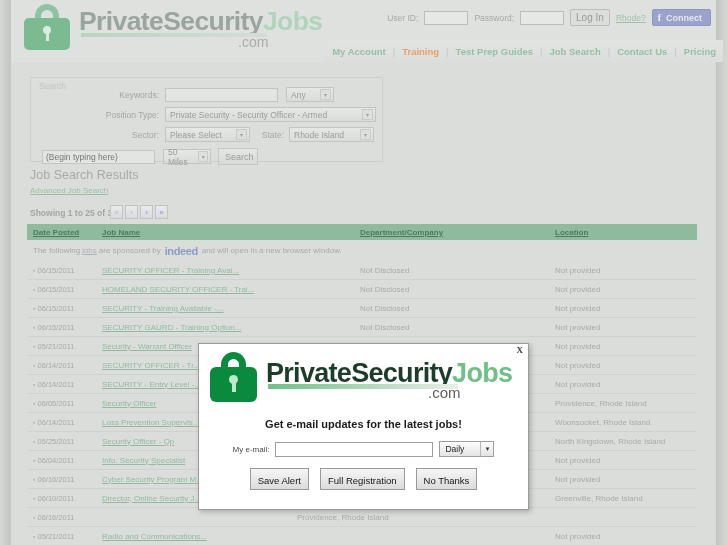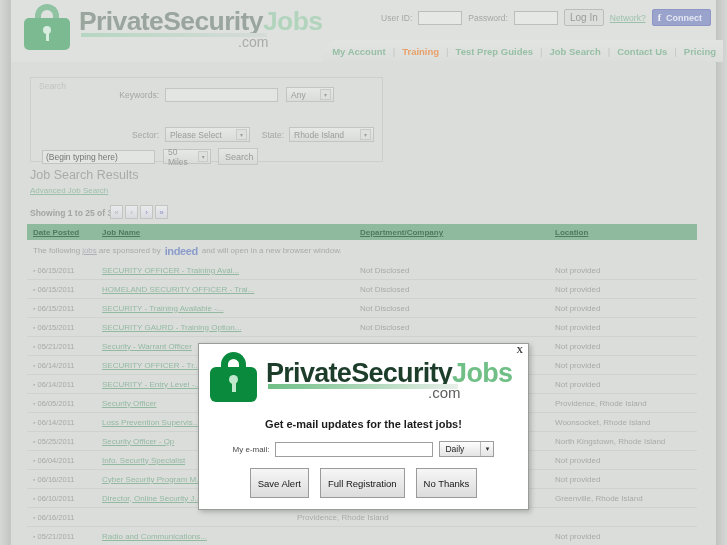--- a/index.html
+++ b/index.html
@@ -319,21 +319,21 @@
   .m-select .caret {
     width: 13px; height: 14px; border-left: 1px solid #b8b8b8;
     display: flex; align-items: center; justify-content: center;
     font-size: 7px; color: #333;
   }
   .modal-btns {
     position: absolute; left: 0; top: 124px; width: 100%;
     display: flex; justify-content: center; gap: 11px;
   }
   .mbtn {
-    height: 30px; padding: 6px 7px;
+    height: 22px; padding: 6px 7px;
     border: 1px solid #9a9a9a;
     background: linear-gradient(to bottom, #f6f6f6, #dcdcdc);
     font-size: 9.5px; color: #161616; cursor: pointer;
   }
   .modal-foot {
     position: absolute; left: 0; bottom: 4px; width: 100%;
     text-align: center; font-size: 8px; color: #a9aba9;
   }
 </style>
 </head>
@@ -361,21 +361,21 @@
         <div class="logo-dotcom">.com</div>
       </div>
     </div>
 
     <div class="login-strip">
       <label>User ID:</label>
       <input type="text" value="" style="">
       <label>Password:</label>
       <input type="password" value="" style="">
       <button class="btn-login">Log In</button>
-      <span class="link-forgot">Network?</span>
+      <span class="link-forgot">Rhode?</span>
       <div class="fb-connect">
         <span class="fb-f">f</span>
         <span>Connect</span>
       </div>
     </div>
 
     <div class="nav">
       <div class="nav-pad"></div>
       <span class="nav-item">My Account</span>
       <span class="nav-sep">|</span>
@@ -396,20 +396,27 @@
 
     <div class="frow" style="left:22px; top:9px; width:325px;">
       <div class="flabel" style="width:106px;">Keywords:</div>
       <input class="finput" style="width: 113px; margin-left: 6px;" value="">
       <div class="fselect" style="width:48px; margin-left:8px;">
         <span>Any</span>
         <span class="caret">▾</span>
       </div>
     </div>
 
+    <div class="frow" style="left:22px; top:29px; width:325px;">
+      <div class="flabel" style="width:106px;">Position Type:</div>
+      <div class="fselect" style="width:211px; margin-left:6px;">
+        <span>Private Security - Security Officer - Armed</span>
+        <span class="caret">▾</span>
+      </div>
+    </div>
 
     <div class="frow" style="left:22px; top:49px; width:325px;">
       <div class="flabel" style="width:106px;">Sector:</div>
       <div class="fselect" style="width:85px; margin-left:6px;">
         <span>Please Select</span>
         <span class="caret">▾</span>
       </div>
       <div class="flabel" style="width:28px; margin-left:6px;">State:</div>
       <div class="fselect" style="width:85px; margin-left:5px;">
         <span>Rhode Island</span>

